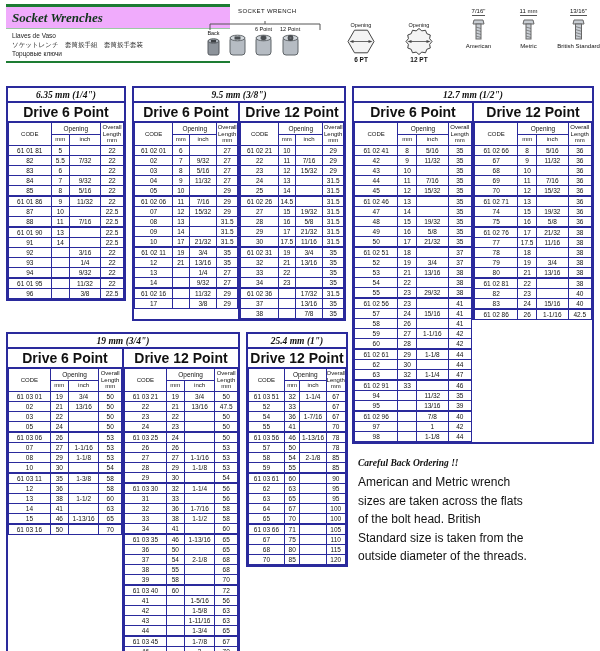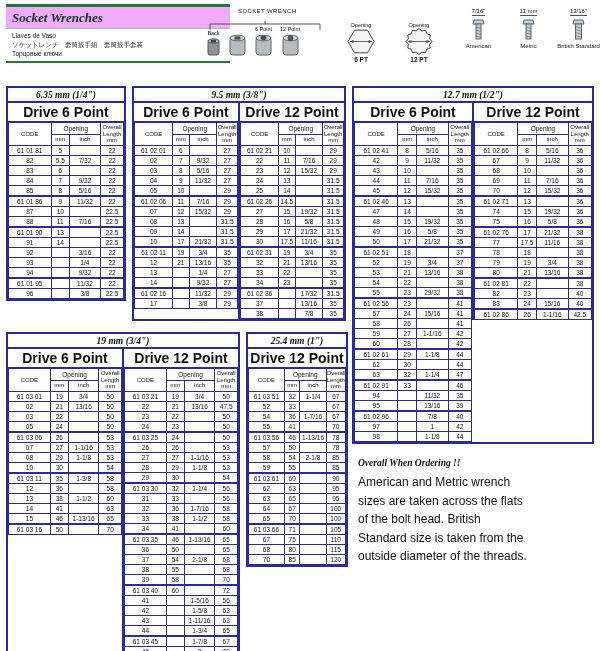--- a/index.html
+++ b/index.html
@@ -1273,15 +1273,15 @@
               <td></td>
               <td>120</td>
             </tr>
           </tbody>
         </table>
       </div>
     </div>
   </div>
 
 <div class="note">
-  <div class="note-title">Overall When Ordering !!</div>
+  <div class="note-title">Careful Back Ordering !!</div>
   <div class="note-body">American and Metric wrench sizes are taken across the flats of the bolt head. British Standard size is taken from the outside diameter of the threads.</div>
 </div>
 
 </body></html>

